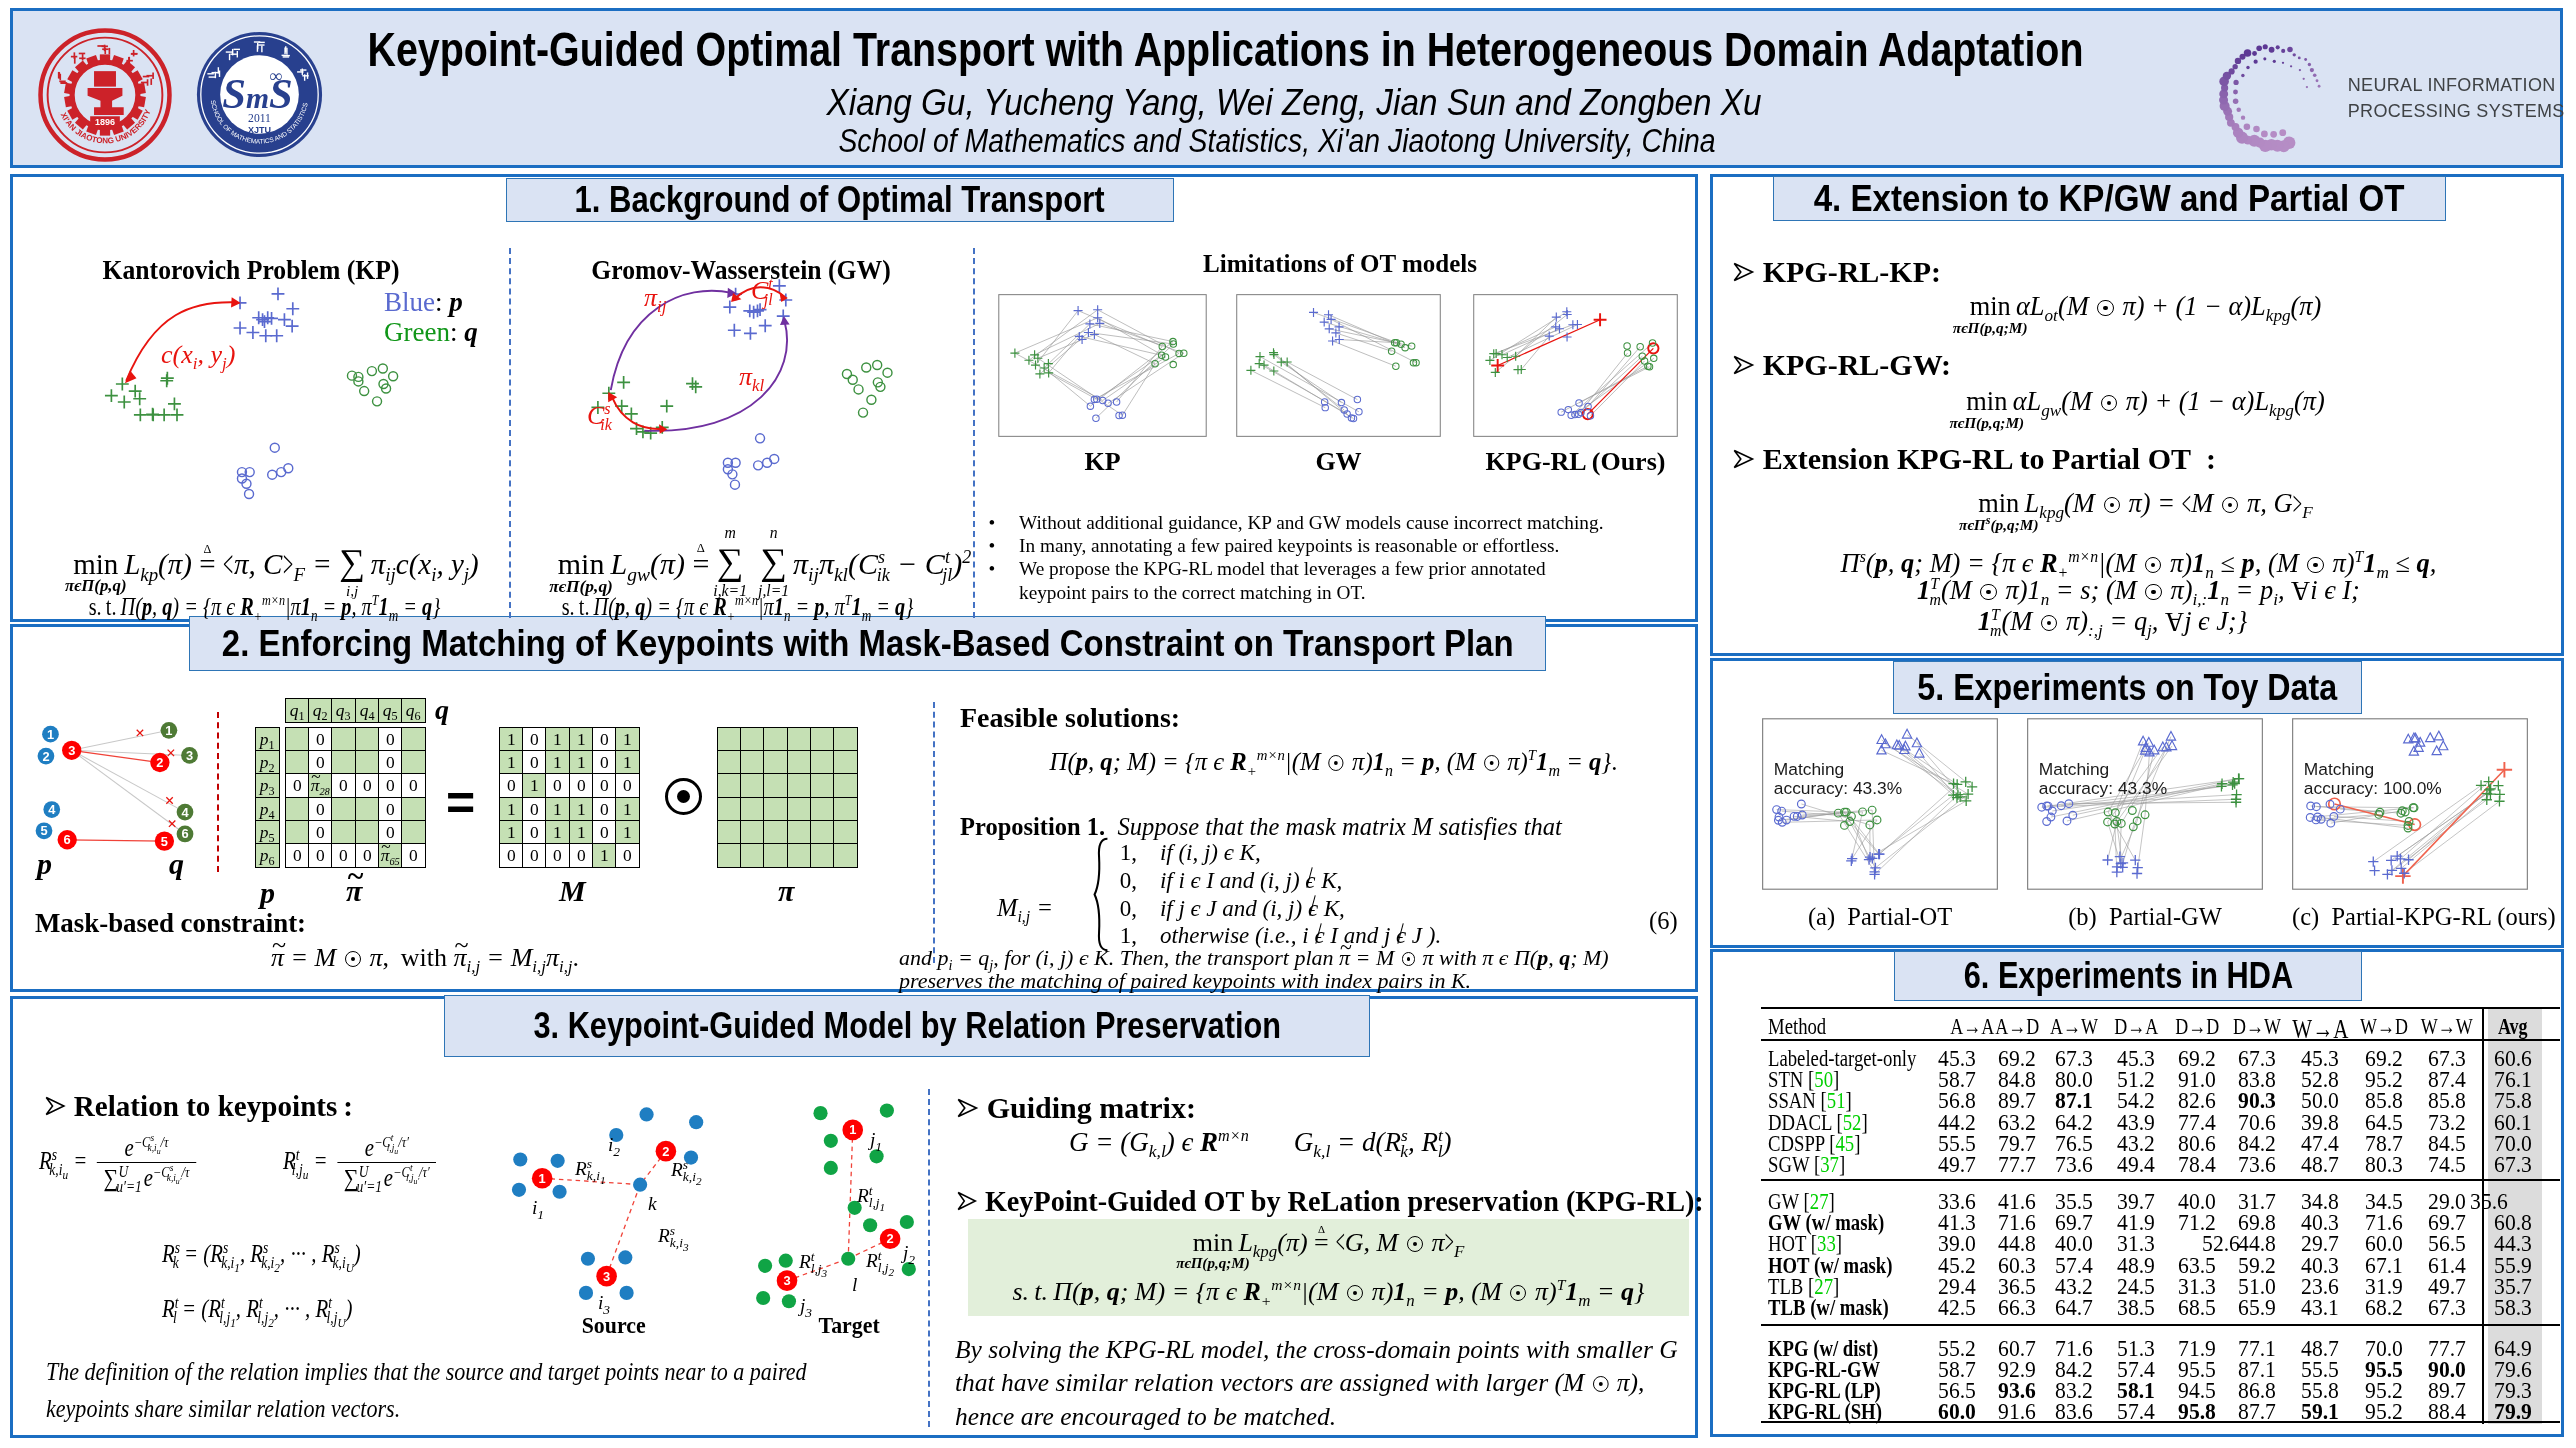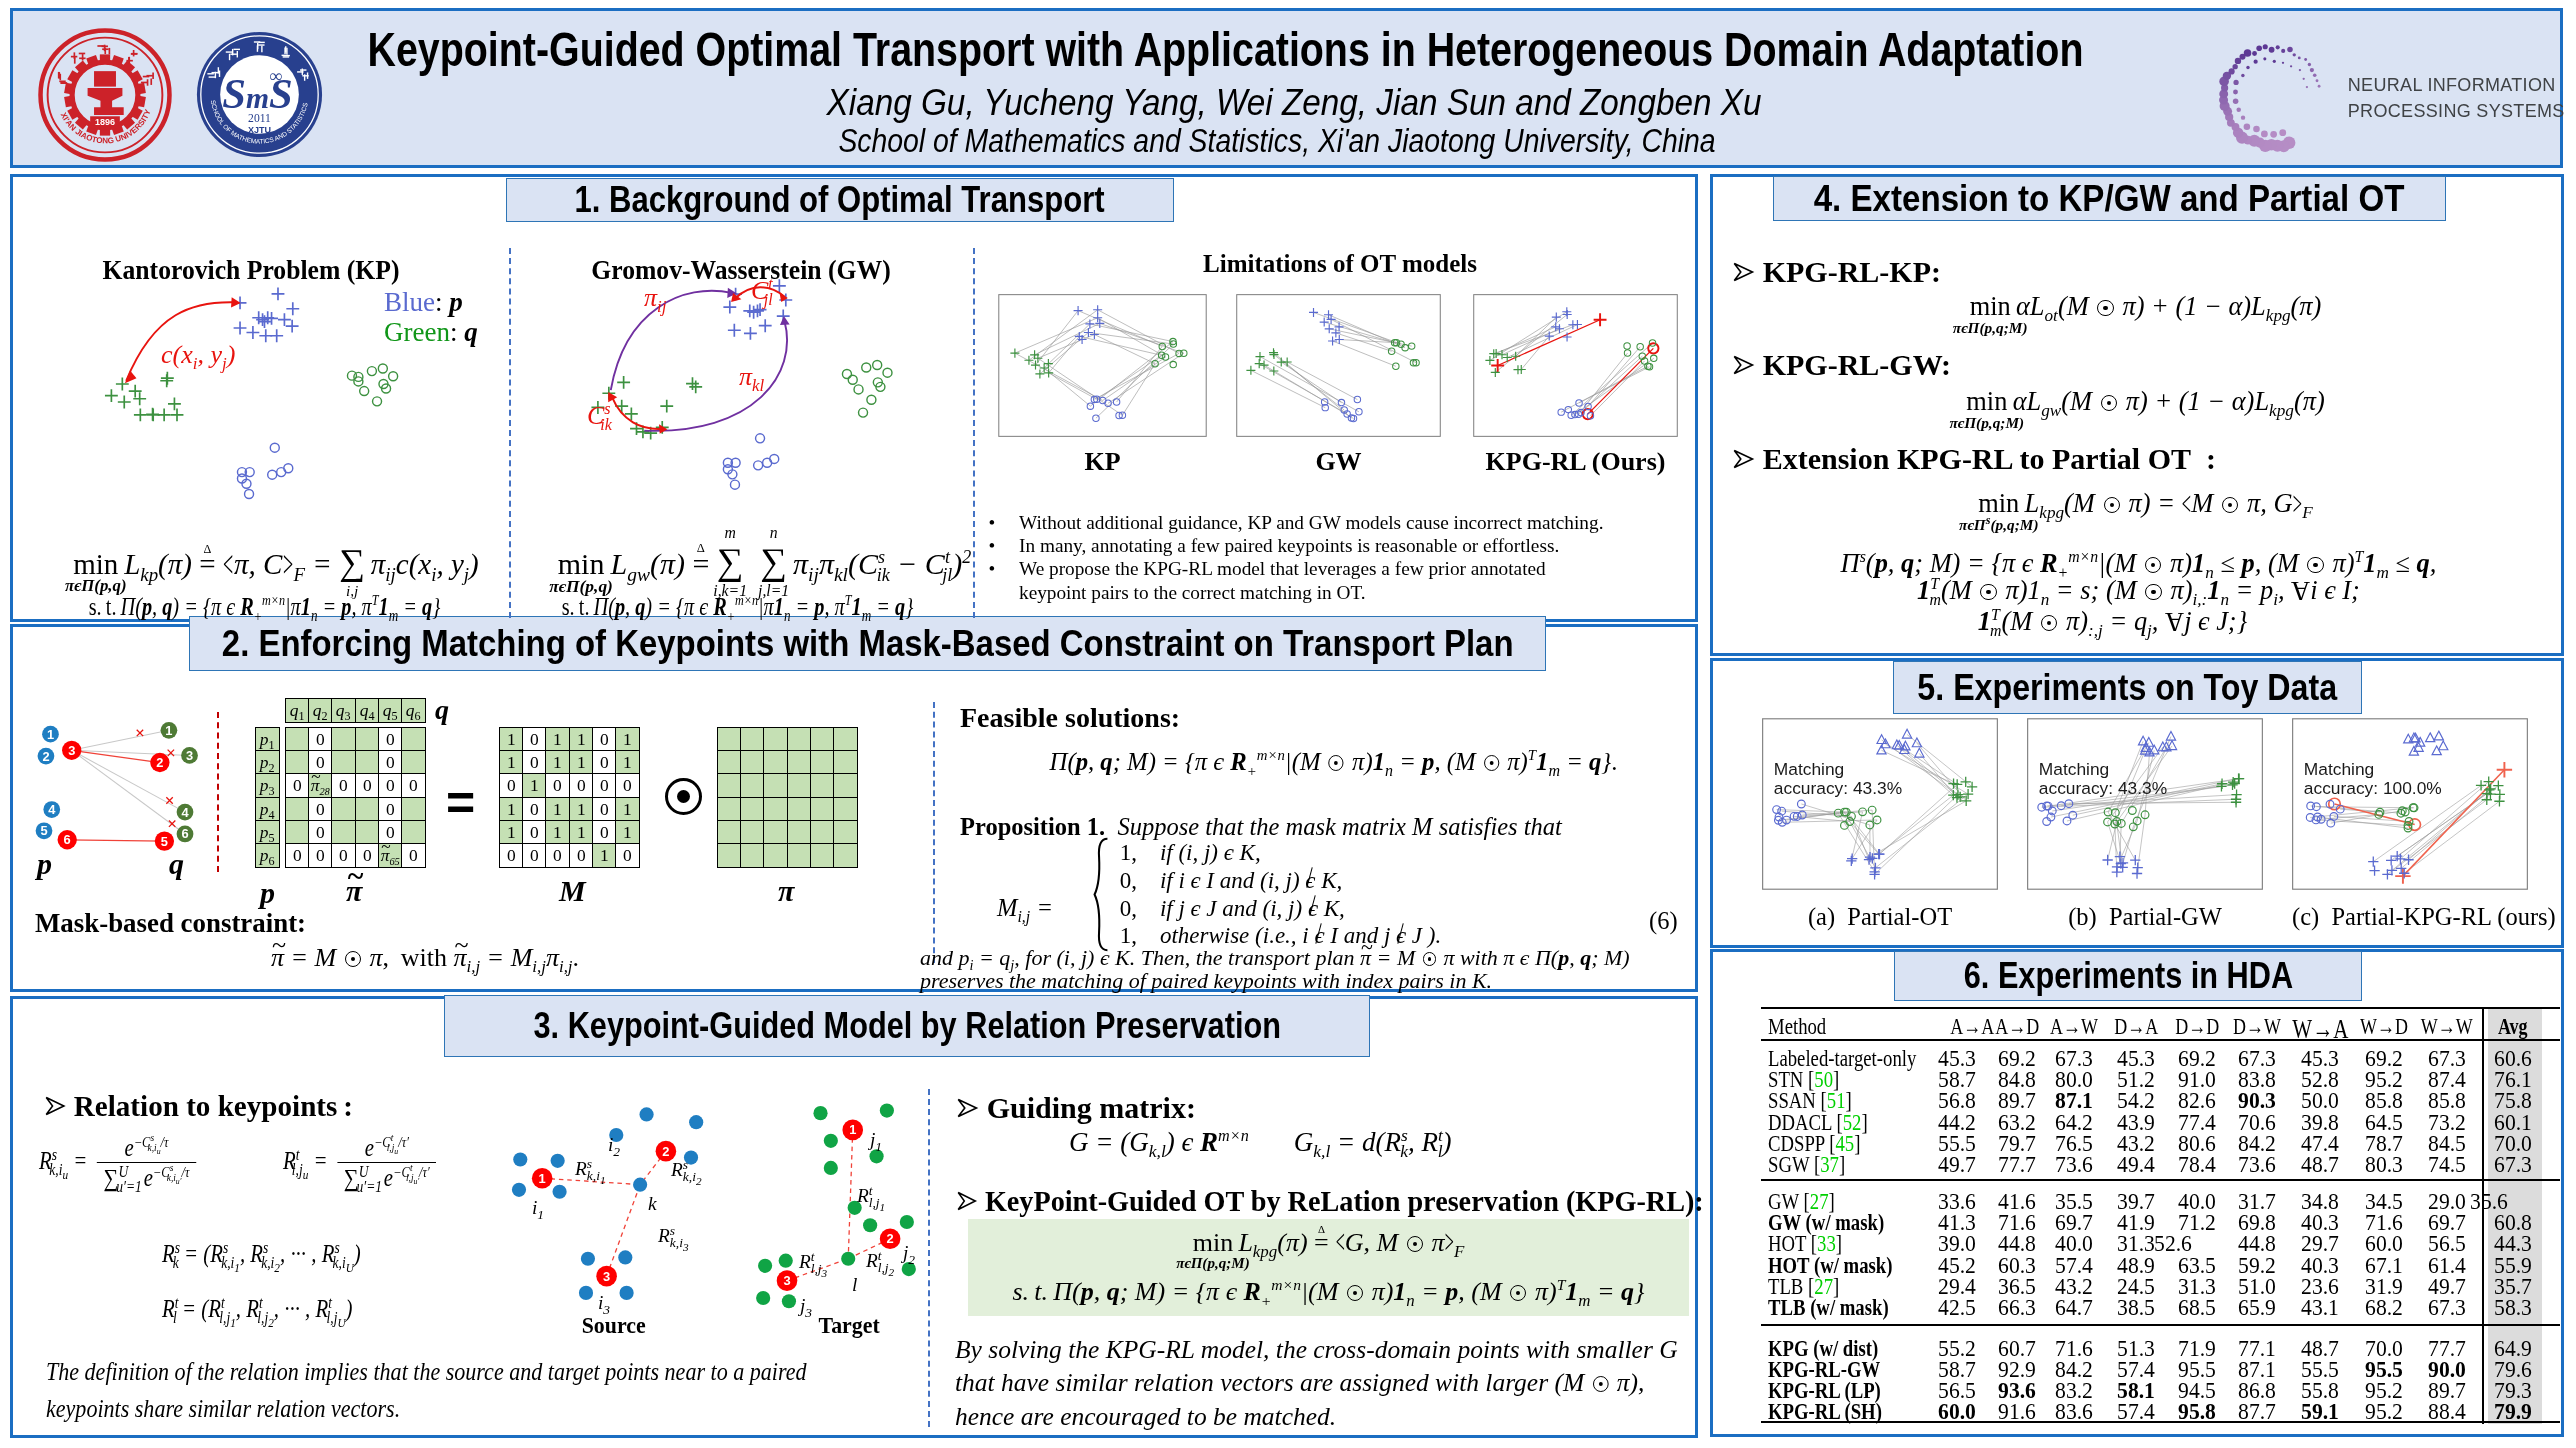--- a/index.html
+++ b/index.html
@@ -971,21 +971,21 @@
       <path d="M24 3 Q9 3 11 33 Q13 75 4 95 Q13 115 11 157 Q9 187 24 187" fill="none" stroke="#000" stroke-width="3.2"></path>
     </svg>
 <span style="display:inline-block;vertical-align:middle;line-height:1.2;margin-left:3.9px">
 <span>1, </span><i>if (i, j) є K,</i><br>
 <span>0, </span><i>if i є I and (i, j) <span class="notin">є</span> K,</i><br>
 <span>0, </span><i>if j є J and (i, j) <span class="notin">є</span> K,</i><br>
 <span>1, </span><i>otherwise (i.e., i <span class="notin">є</span> I and j <span class="notin">є</span> J ).</i>
 </span></div>
 <div class="fx i" style="left:997px;top:894px;font-size:24.5px">M<sub style="font-size:65%">i,j</sub> =</div>
 <div class="fx" style="left:1649px;top:907px;font-size:24.5px">(6)</div>
-<div class="fx wrap i" style="left:920px;top:946px;width:783px;font-size:22px;line-height:1.06">and p<sub style="font-size:65%">i</sub> = q<sub style="font-size:65%">j</sub>, for (i, j) є K. Then, the transport plan <span class="ptil">π</span> = M <span class="od"></span> π with π є Π(<b>p</b>, <b>q</b>; M) preserves the matching of paired keypoints with index pairs in K.</div>
+<div class="fx wrap i" style="left:899px;top:946px;width:783px;font-size:22px;line-height:1.06">and p<sub style="font-size:65%">i</sub> = q<sub style="font-size:65%">j</sub>, for (i, j) є K. Then, the transport plan <span class="ptil">π</span> = M <span class="od"></span> π with π є Π(<b>p</b>, <b>q</b>; M) preserves the matching of paired keypoints with index pairs in K.</div>
 <div class="fx b" style="left:45px;top:1089px;font-size:30px;display:flex;align-items:center;transform:scaleX(.97);transform-origin:left"><svg width="22" height="22" viewBox="0 0 34 34" style="margin-right:7.7px;flex:none">
       <path d="M2 4 L30 17 L2 30 L12 17 Z" fill="#fff" stroke="#000" stroke-width="2.5"></path>
     </svg>Relation to keypoints :</div>
 <div class="fx" style="left:39px;top:1134px;font-size:24.5px;transform:scaleX(.85);transform-origin:left">
 <i>R<sup style="font-size:65%">s</sup><sub style="font-size:65%;margin-left:-9px">k,i<sub>u</sub></sub> =</i>
 <span style="display:inline-flex;flex-direction:column;align-items:center;vertical-align:middle;margin-left:5.2px;line-height:1.15">
       <span style="padding:0 7.7px"><i>e</i><sup style="font-size:60%"><i>−C<sup style="font-size:75%">s</sup><sub style="font-size:75%;margin-left:-7.7px">k,i<sub>u</sub></sub>/τ</i></sup></span>
       <span style="border-top:1.9px solid #000;padding:0.6px 7.7px"><i>∑<sup style="font-size:65%">U</sup><sub style="font-size:65%;margin-left:-14px">u′=1</sub> e</i><sup style="font-size:60%"><i>−C<sup style="font-size:75%">s</sup><sub style="font-size:75%;margin-left:-7.7px">k,i<sub>u′</sub></sub>/τ</i></sup></span>
     </span>
 </div>
@@ -1453,21 +1453,21 @@
     <div class="fx" style="left:2212px;top:1209px;width:90px;text-align:center;font-size:24px"><span style="display:inline-block;transform:scaleX(.9)">69.8</span></div>
     <div class="fx" style="left:2275px;top:1209px;width:90px;text-align:center;font-size:24px"><span style="display:inline-block;transform:scaleX(.9)">40.3</span></div>
     <div class="fx" style="left:2339px;top:1209px;width:90px;text-align:center;font-size:24px"><span style="display:inline-block;transform:scaleX(.9)">71.6</span></div>
     <div class="fx" style="left:2402px;top:1209px;width:90px;text-align:center;font-size:24px"><span style="display:inline-block;transform:scaleX(.9)">69.7</span></div>
     <div class="fx" style="left:2468px;top:1209px;width:90px;text-align:center;font-size:24px"><span style="display:inline-block;transform:scaleX(.9)">60.8</span></div>
     <div class="fx" style="left:1768px;top:1230px;font-size:24px"><span style="display:inline-block;transform:scaleX(.78);transform-origin:left">HOT [<span style="color:#00d000">33</span>]</span></div>
     <div class="fx" style="left:1912px;top:1230px;width:90px;text-align:center;font-size:24px"><span style="display:inline-block;transform:scaleX(.9)">39.0</span></div>
     <div class="fx" style="left:1972px;top:1230px;width:90px;text-align:center;font-size:24px"><span style="display:inline-block;transform:scaleX(.9)">44.8</span></div>
     <div class="fx" style="left:2029px;top:1230px;width:90px;text-align:center;font-size:24px"><span style="display:inline-block;transform:scaleX(.9)">40.0</span></div>
     <div class="fx" style="left:2091px;top:1230px;width:90px;text-align:center;font-size:24px"><span style="display:inline-block;transform:scaleX(.9)">31.3</span></div>
-    <div class="fx" style="left:2152px;top:1230px;width:90px;text-align:left;font-size:24px"><span style="display:inline-block;transform:scaleX(.9)">52.6</span></div>
+    <div class="fx" style="left:2152px;top:1230px;width:90px;text-align:right;font-size:24px"><span style="display:inline-block;transform:scaleX(.9)">52.6</span></div>
     <div class="fx" style="left:2212px;top:1230px;width:90px;text-align:center;font-size:24px"><span style="display:inline-block;transform:scaleX(.9)">44.8</span></div>
     <div class="fx" style="left:2275px;top:1230px;width:90px;text-align:center;font-size:24px"><span style="display:inline-block;transform:scaleX(.9)">29.7</span></div>
     <div class="fx" style="left:2339px;top:1230px;width:90px;text-align:center;font-size:24px"><span style="display:inline-block;transform:scaleX(.9)">60.0</span></div>
     <div class="fx" style="left:2402px;top:1230px;width:90px;text-align:center;font-size:24px"><span style="display:inline-block;transform:scaleX(.9)">56.5</span></div>
     <div class="fx" style="left:2468px;top:1230px;width:90px;text-align:center;font-size:24px"><span style="display:inline-block;transform:scaleX(.9)">44.3</span></div>
     <div class="fx" style="left:1768px;top:1252px;font-size:24px"><span style="display:inline-block;transform:scaleX(.78);transform-origin:left"><b>HOT (w/ mask)</b></span></div>
     <div class="fx" style="left:1912px;top:1252px;width:90px;text-align:center;font-size:24px"><span style="display:inline-block;transform:scaleX(.9)">45.2</span></div>
     <div class="fx" style="left:1972px;top:1252px;width:90px;text-align:center;font-size:24px"><span style="display:inline-block;transform:scaleX(.9)">60.3</span></div>
     <div class="fx" style="left:2029px;top:1252px;width:90px;text-align:center;font-size:24px"><span style="display:inline-block;transform:scaleX(.9)">57.4</span></div>
     <div class="fx" style="left:2091px;top:1252px;width:90px;text-align:center;font-size:24px"><span style="display:inline-block;transform:scaleX(.9)">48.9</span></div>

